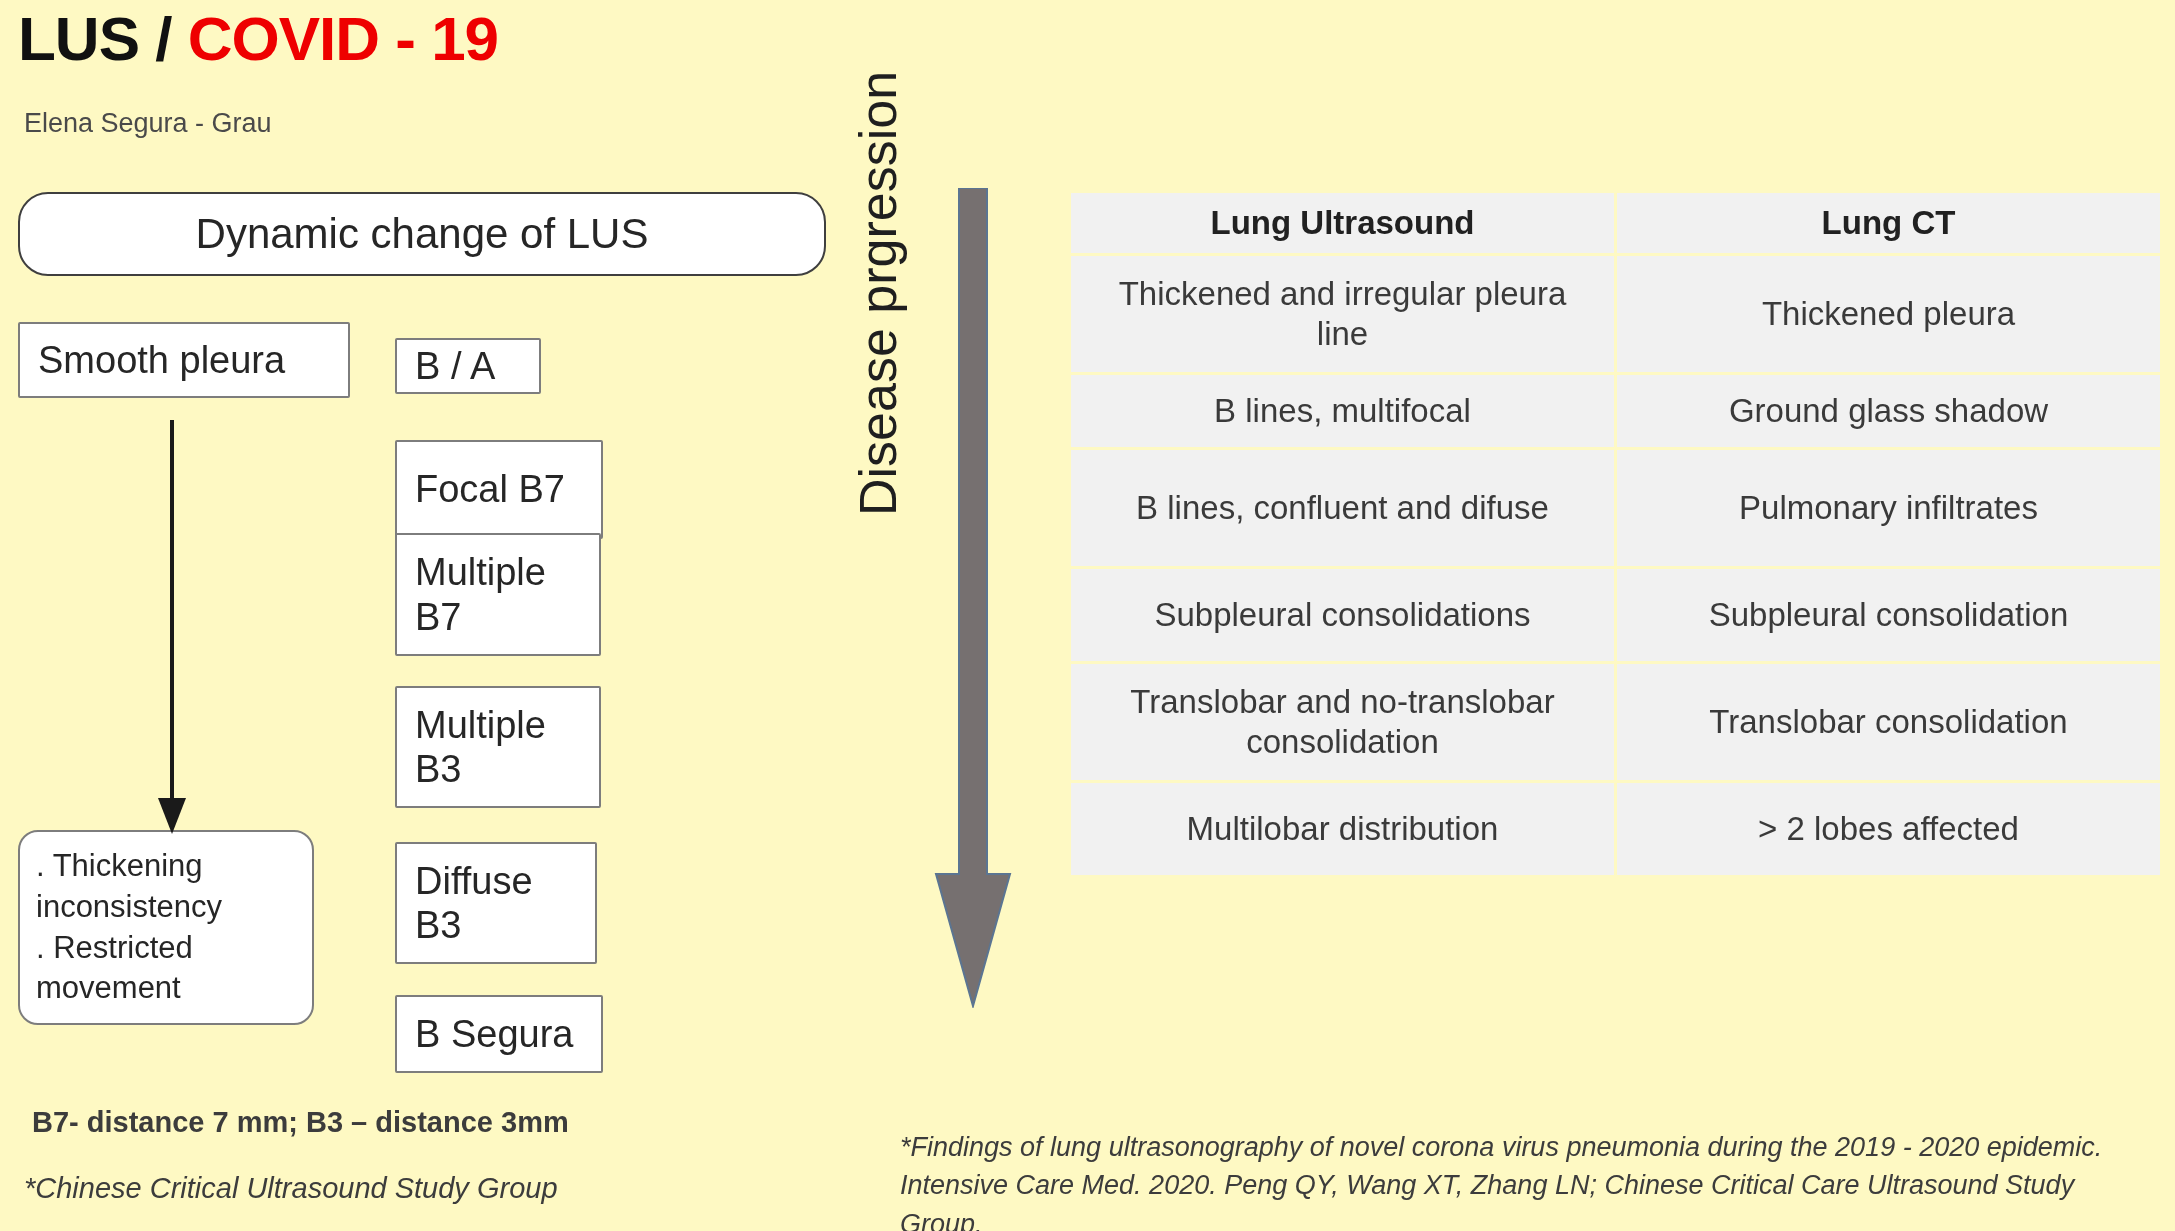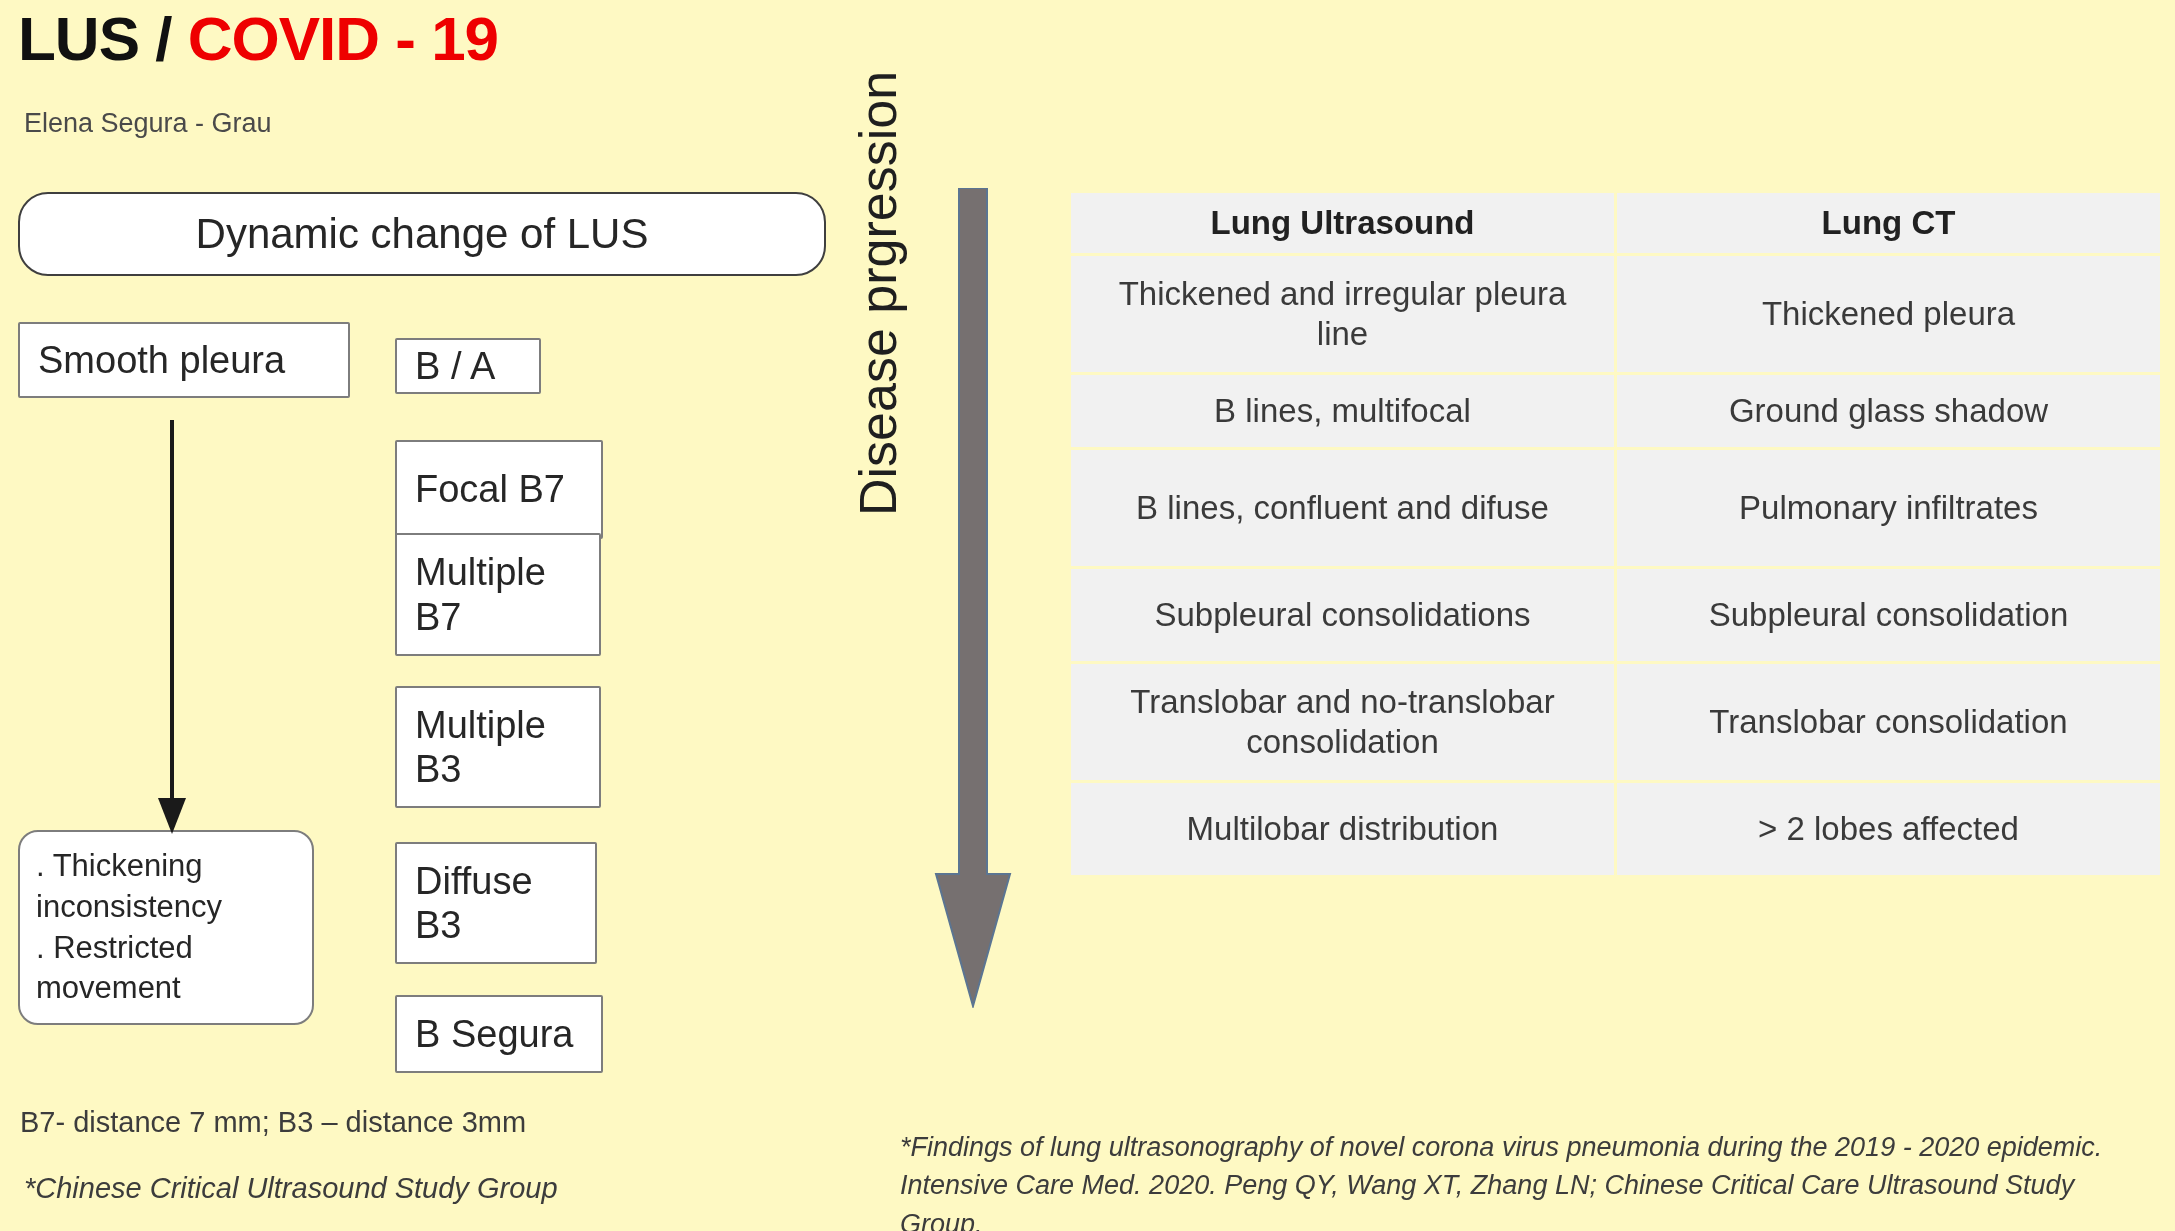--- a/index.html
+++ b/index.html
@@ -114,21 +114,21 @@
     height: 415px;
   }
 
   
   .foot-left {
     position: absolute;
     font-size: 29px;
     color: #3c3c3c;
     white-space: nowrap;
   }
-  #note-distance { left: 20px; top: 1106px; }
+  #note-distance { left: 32px; top: 1106px; font-weight: bold; }
   #note-group    { left: 24px; top: 1172px; font-style: italic; }
 
   
   #progress-label {
     position: absolute;
     left: 848px;
     top: 396px;
     width: 420px;
     transform: rotate(-90deg);
     transform-origin: 60px 60px;

